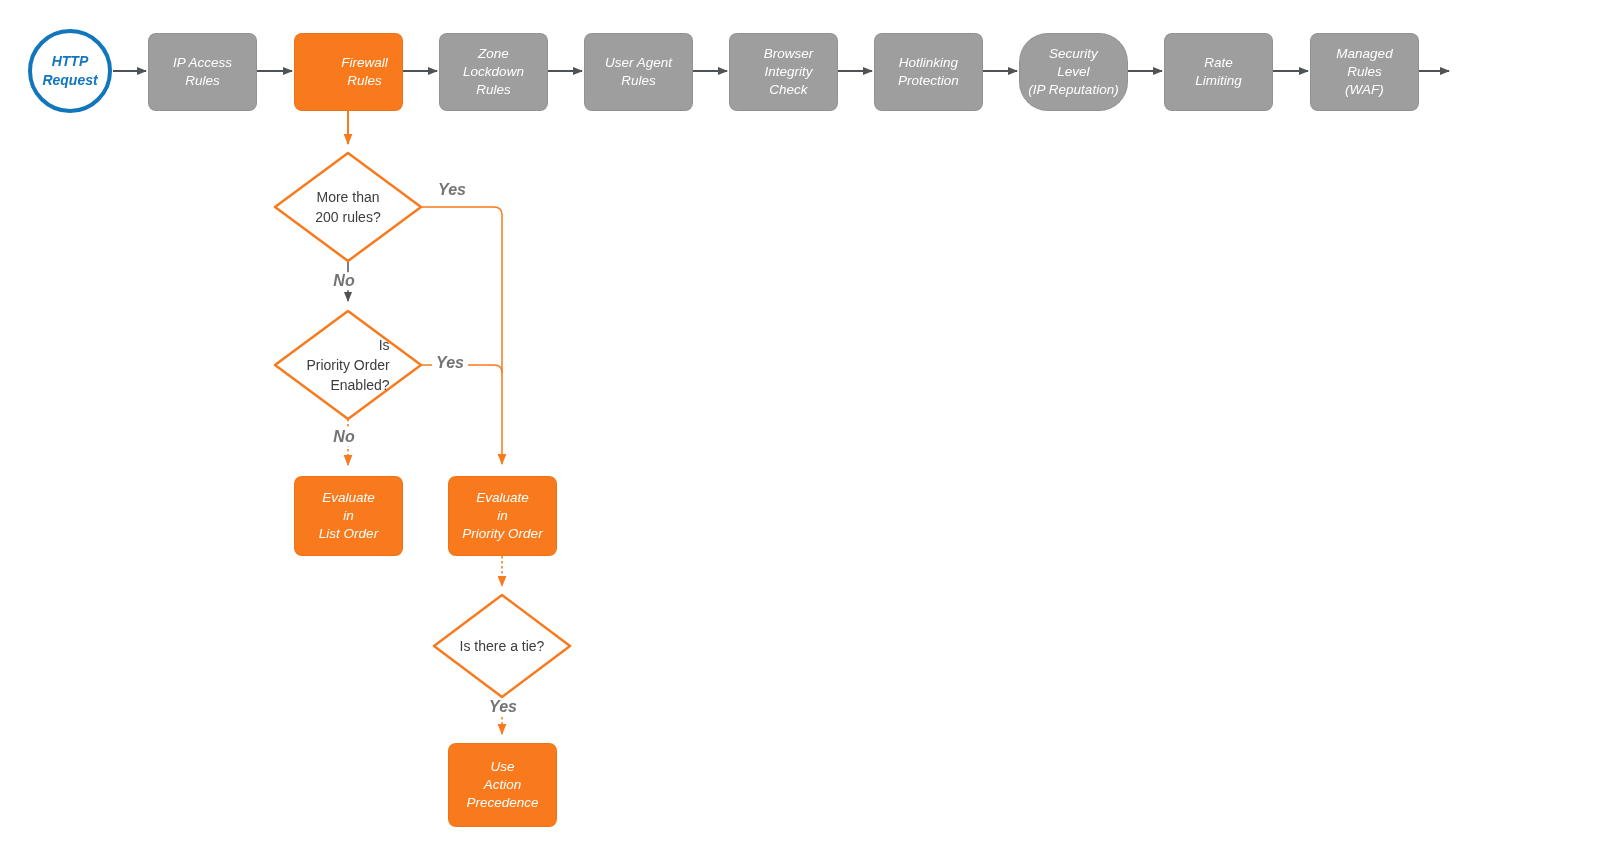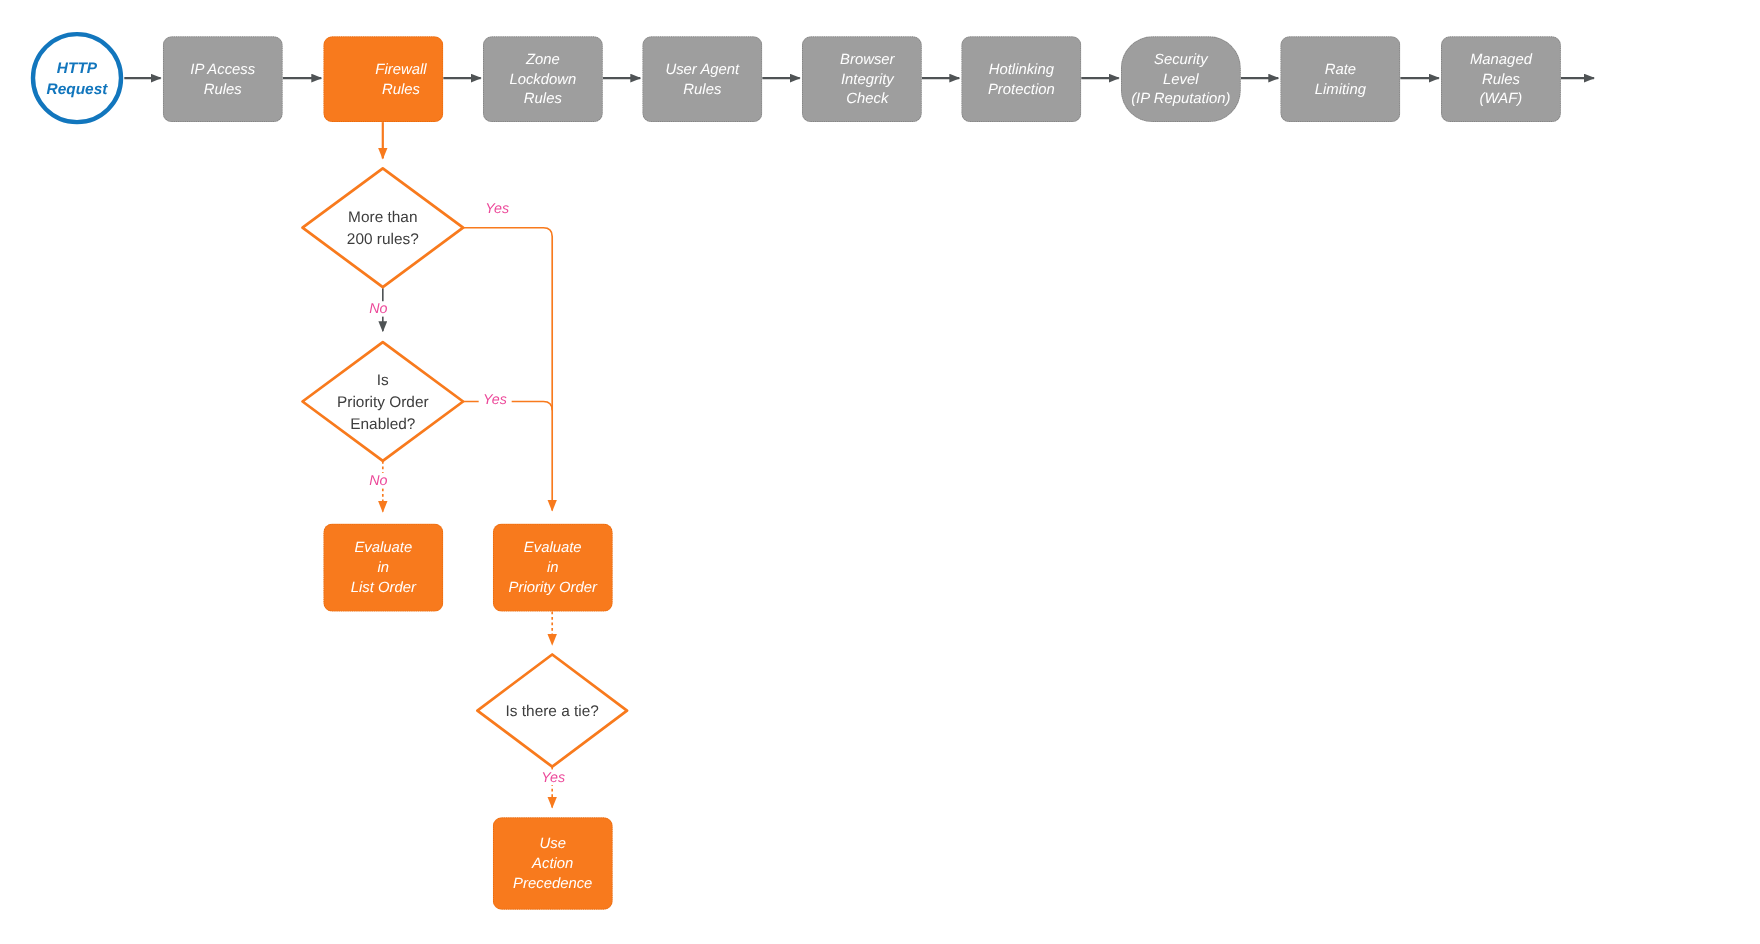--- a/index.html
+++ b/index.html
@@ -20,22 +20,22 @@
   .circle{width:84px;height:84px;border-radius:50%;font-size:14px;
           font-style:italic;font-weight:bold;}
   .circle.outline{background:#ffffff;border:4px solid #1276bd;color:#1276bd;}
   .circle.filled{background:#1276bd;border:4px solid #1276bd;color:#ffffff;}
 
   .diamond-label{position:absolute;display:flex;align-items:center;justify-content:center;
         text-align:center;font-size:14px;color:#3d3d3d;z-index:3;}
   .diamond-label .lbl{white-space:pre-line;line-height:1.45;}
 
   .edge-label{position:absolute;transform:translate(-50%,-50%);z-index:3;
-        font-style:italic;font-size:13px;color:#ec4899;background:#ffffff;
-        padding:0 4px;line-height:1.1;}
+        font-style:italic;font-size:16px;color:#737373;background:#ffffff;
+        padding:0 4px;line-height:1.1;font-weight:bold;}
 </style>
 </head>
 <body>
 
 <svg class="layer" width="1600" height="858" viewBox="0 0 1600 858">
   <defs>
     <marker id="ah-gray" viewBox="0 0 10 8" refX="9" refY="4" markerWidth="10" markerHeight="8" markerUnits="userSpaceOnUse" orient="auto">
       <path d="M0,0 L10,4 L0,8 Z" fill="#4f5355"></path>
     </marker>
     <marker id="ah-orange" viewBox="0 0 10 8" refX="9" refY="4" markerWidth="11" markerHeight="9" markerUnits="userSpaceOnUse" orient="auto">
@@ -132,21 +132,21 @@
 Rules
 (WAF)</span>
   </div>
 
 
   <div class="diamond-label" style="left:283px;top:163px;width:130px;height:88px;">
     <span class="lbl">More than
 200 rules?</span>
   </div>
 
-  <div class="diamond-label" style="left:283px;top:321px;width:130px;height:88px;">
+  <div class="diamond-label" style="left:283px;top:321px;width:130px;height:88px;text-align:right;">
     <span class="lbl">Is
 Priority Order
 Enabled?</span>
   </div>
 
   <div class="diamond-label" style="left:437px;top:602px;width:130px;height:88px;font-size:14px;">
     <span class="lbl">Is there a tie?</span>
   </div>
 
   <div class="node box orange" style="left:294px;top:476px;height:80px;">

